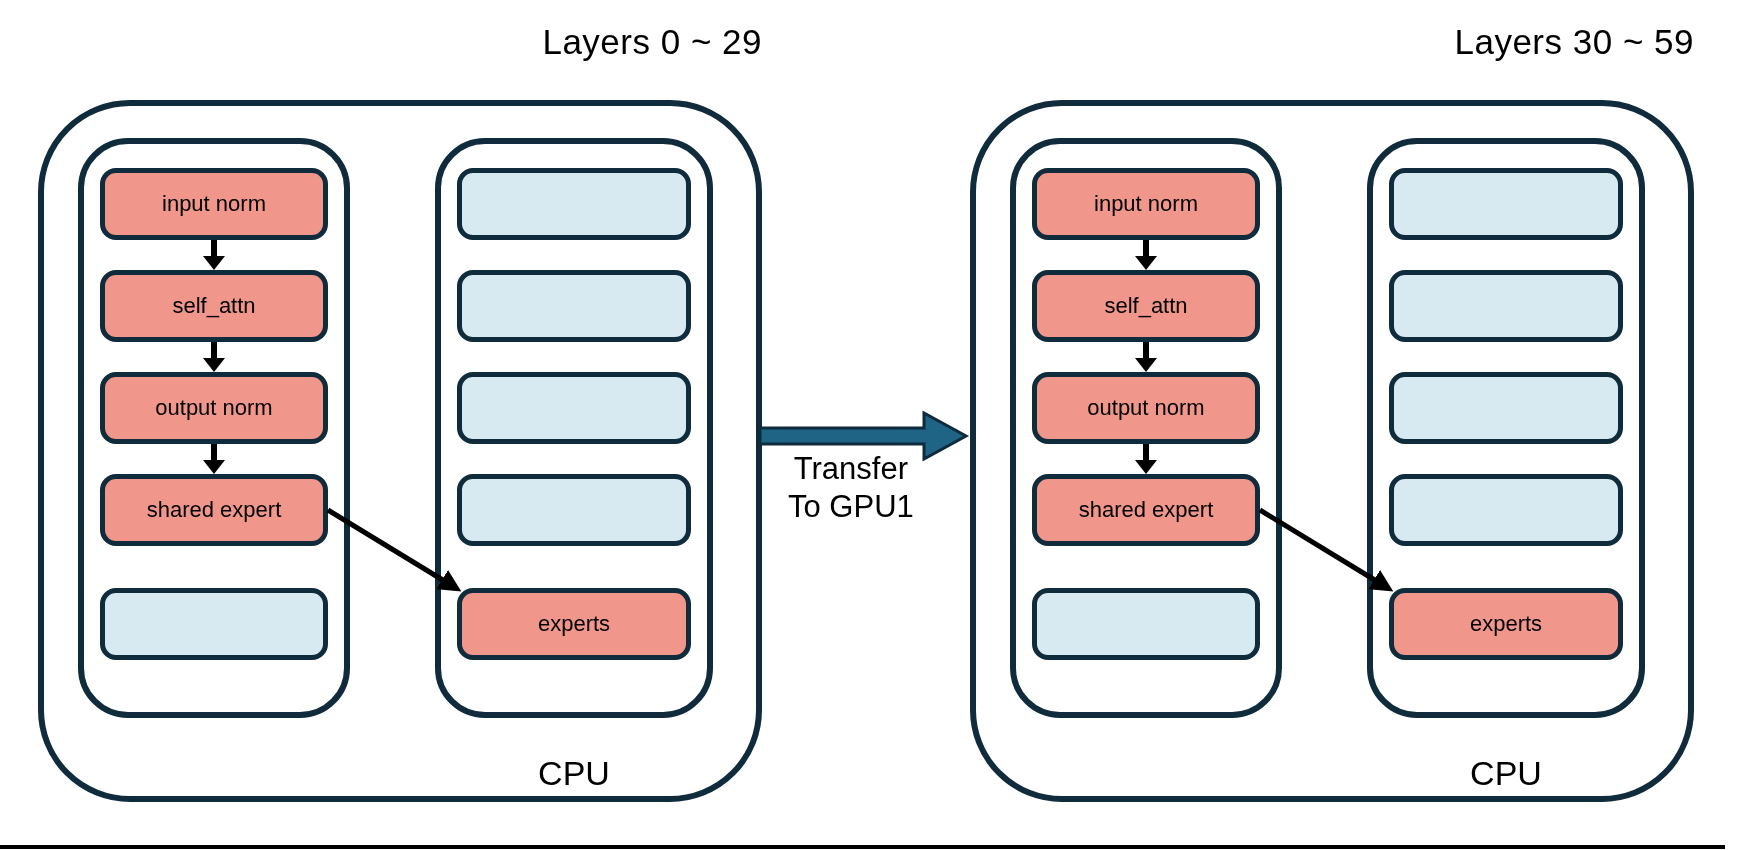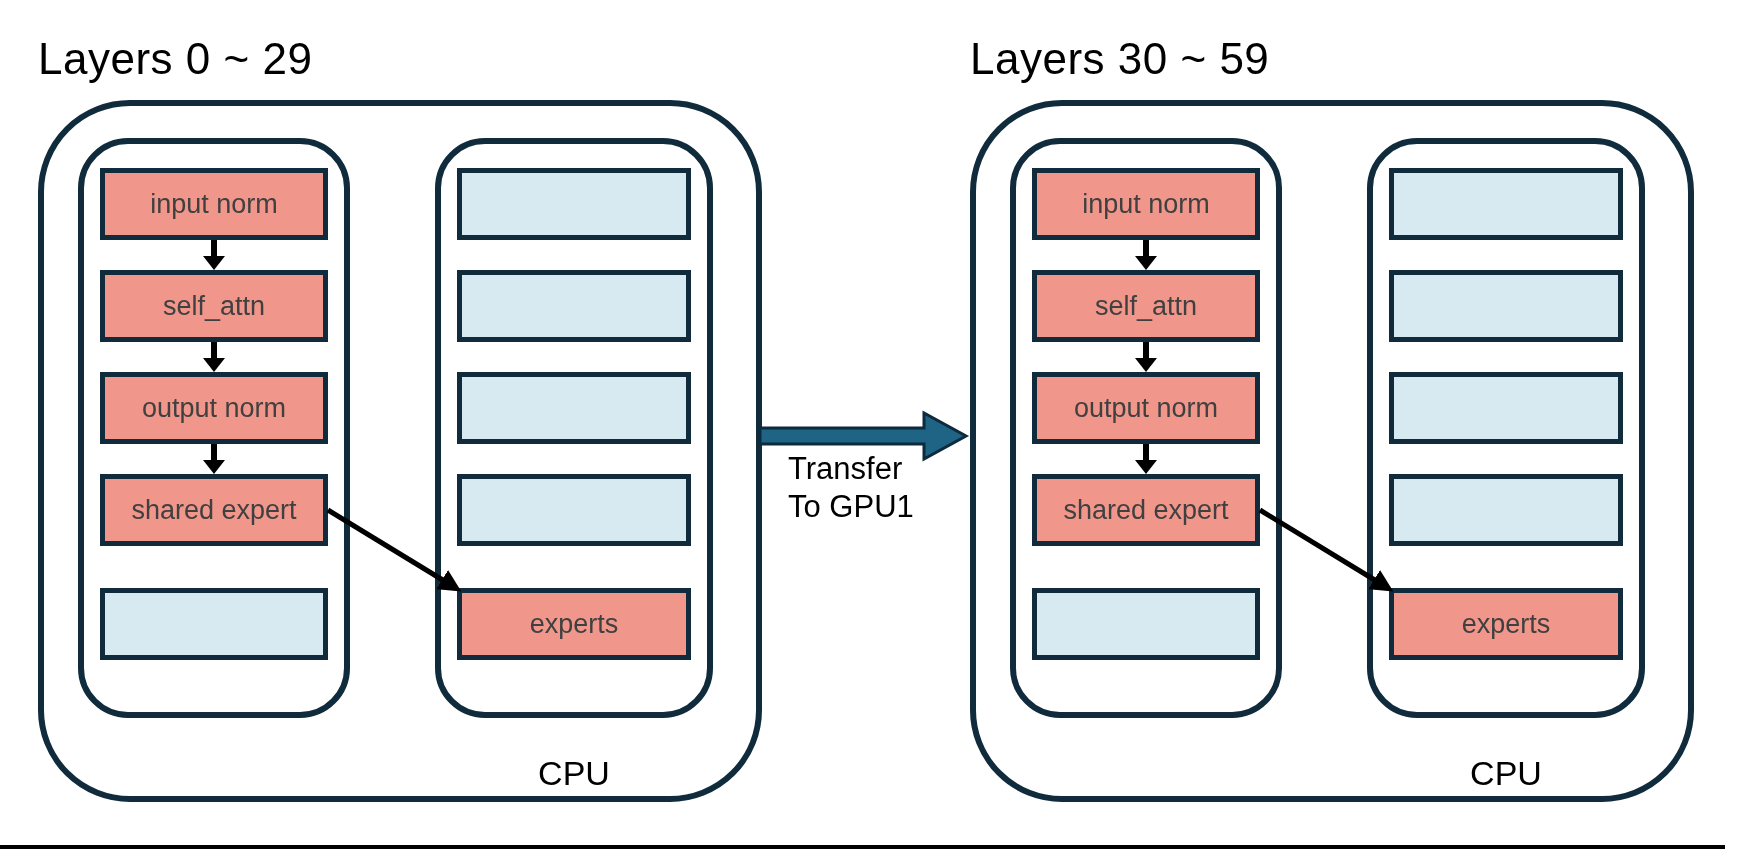--- a/index.html
+++ b/index.html
@@ -7,24 +7,24 @@
     width: 1762px; height: 850px;
     background: #ffffff;
     position: relative;
     overflow: hidden;
     font-family: "Liberation Sans", sans-serif;
   }
 
   
   .group-title {
     position: absolute;
-    top: 34px;
+    top: 22px;
     width: 724px;
-    text-align: left;
-    font-size: 44px;
+    text-align: right;
+    font-size: 35px;
     color: #000000;
     letter-spacing: 0.5px;
   }
   .group-title.left  { left: 38px; }
   .group-title.right { left: 970px; }
 
   .group {
     position: absolute;
     top: 100px;
     width: 724px; height: 702px;
@@ -61,27 +61,27 @@
     color: #000000;
   }
   .device-label.gpu { left: 34px;  width: 272px; }
   .device-label.cpu { left: 391px; width: 278px; }
 
   
   .box {
     height: 72px;
     flex: none;
     border: 5px solid #0F2B3C;
-    border-radius: 0;
+    border-radius: 16px;
     box-sizing: border-box;
     display: flex;
     align-items: center;
     justify-content: center;
-    font-size: 27px;
-    color: #404040;
+    font-size: 22px;
+    color: #000000;
   }
   .box.salmon { background: #F0968A; }
   .box.blue   { background: #D7EAF1; }
 
   
   .gap {
     height: 30px;
     flex: none;
     display: flex;
     align-items: center;
@@ -116,20 +116,21 @@
     position: absolute;
     left: 758px; top: 408px;
     width: 212px; height: 56px;
   }
   .transfer-label {
     position: absolute;
     left: 788px; top: 450px;
     font-size: 31px;
     line-height: 38px;
     color: #000000;
+    text-align: center;
   }
 
   
   .bottom-line {
     position: absolute;
     left: 0; top: 845px;
     width: 1725px; height: 4px;
     background: #000000;
   }
 </style>

